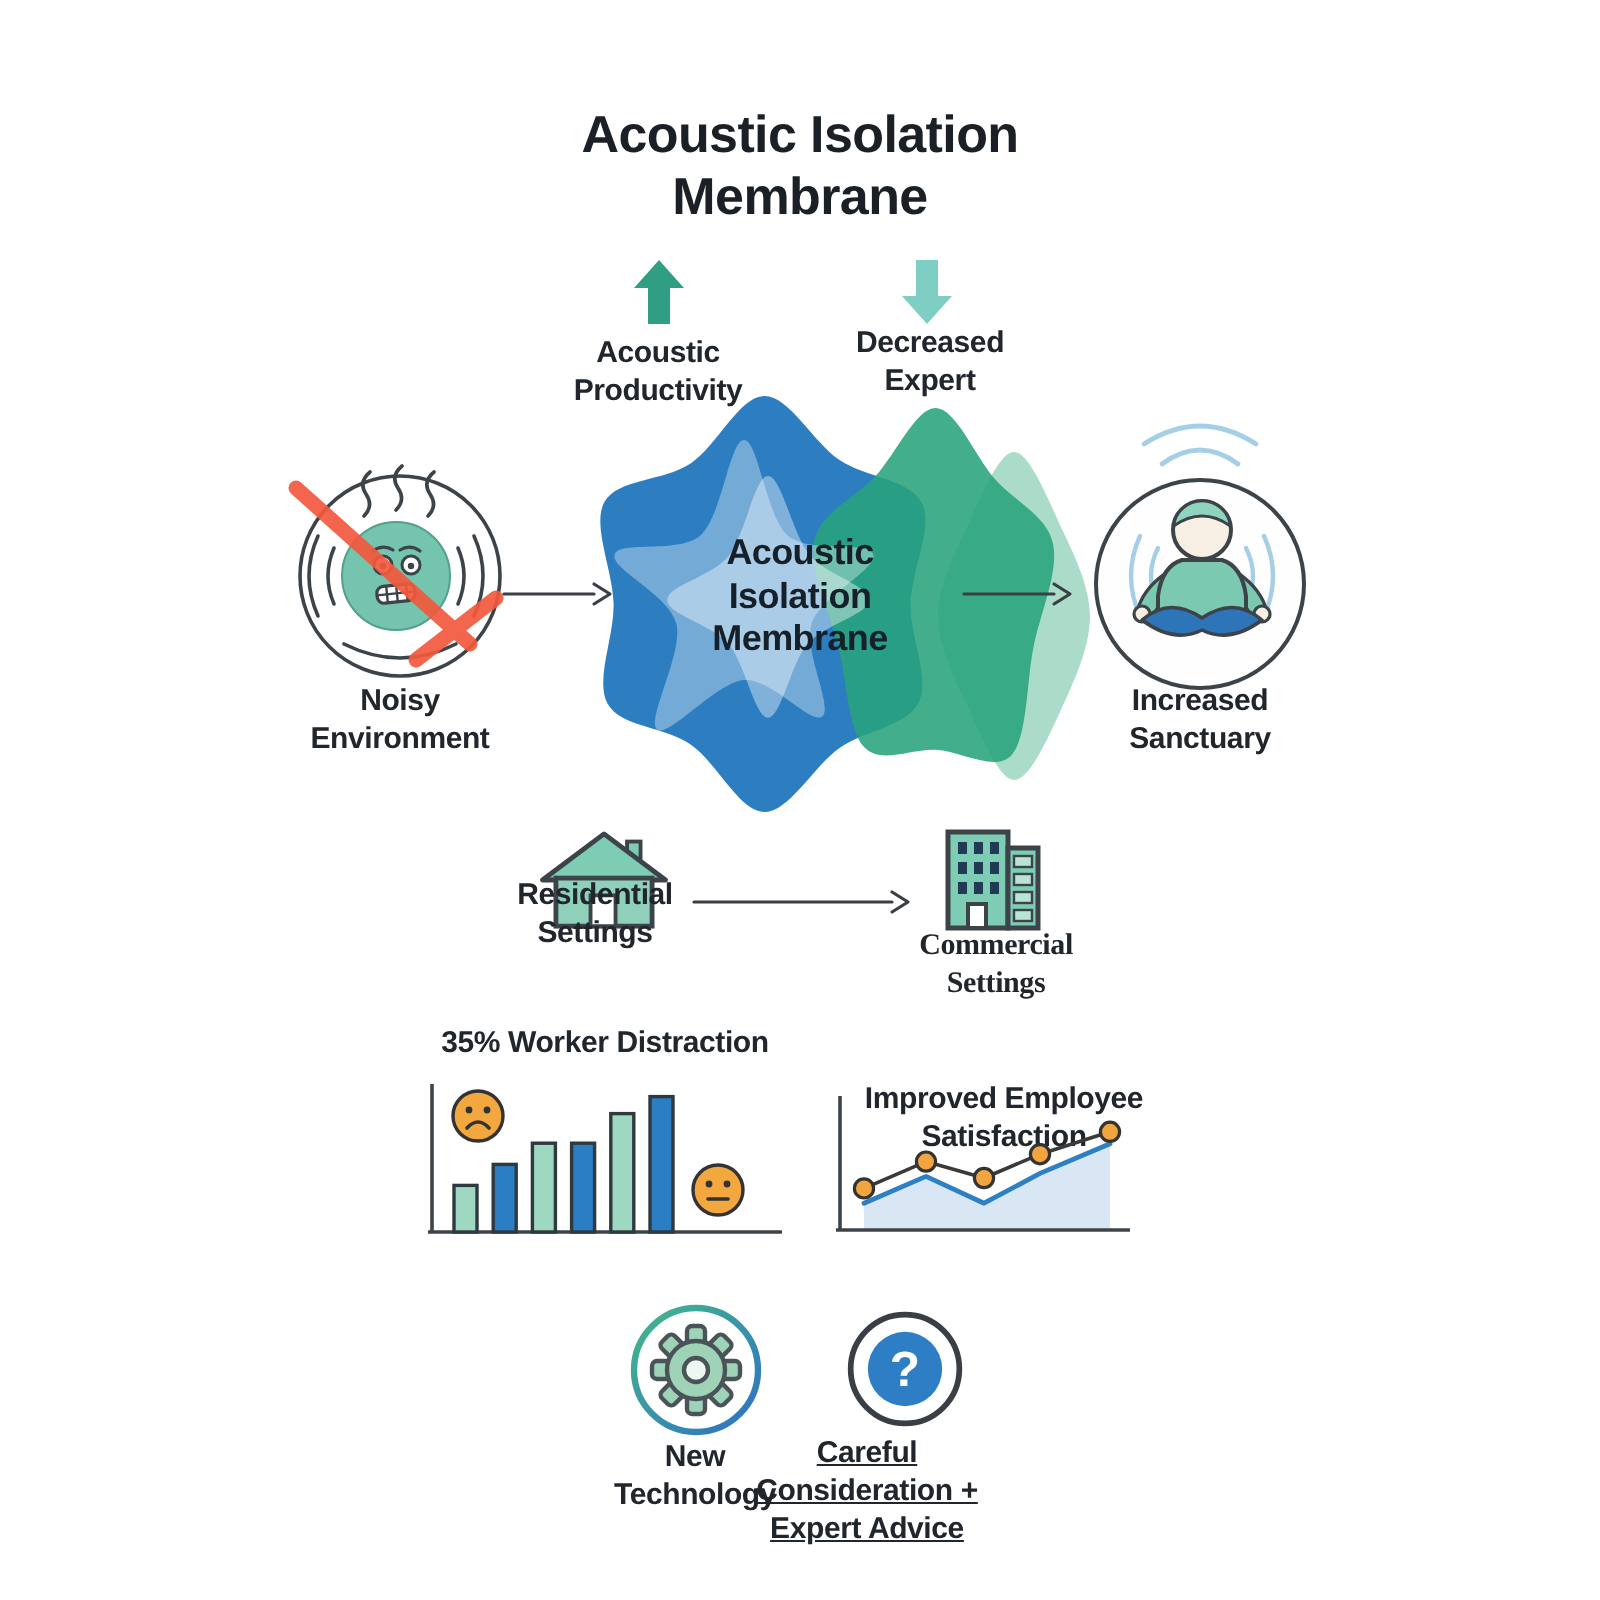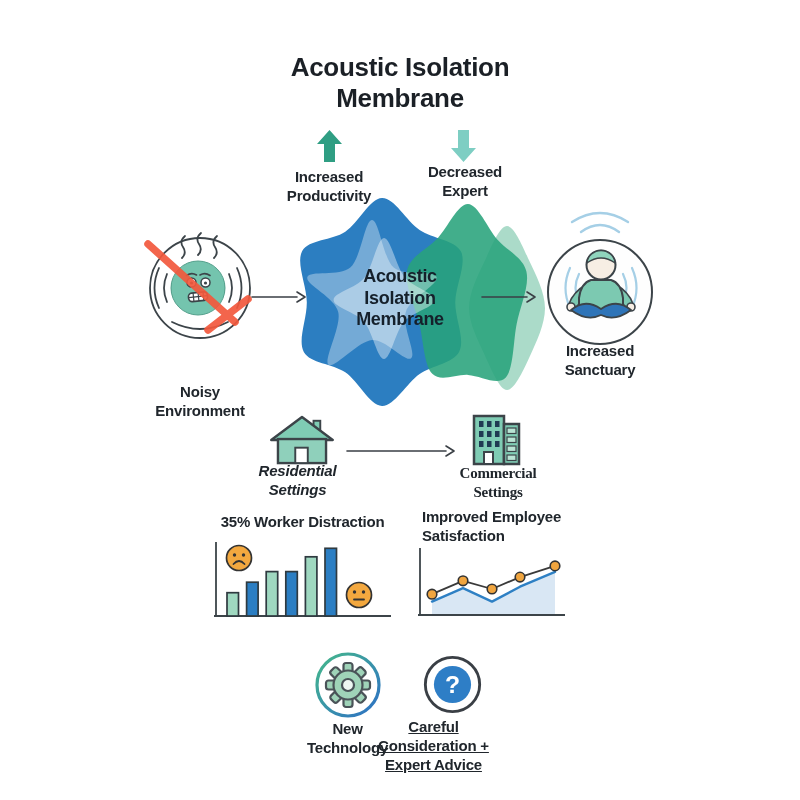--- a/index.html
+++ b/index.html
@@ -3,36 +3,36 @@
 <meta charset="utf-8">
 <style>
   html,body{margin:0;padding:0;}
   body{width:800px;height:800px;background:#ffffff;position:relative;overflow:hidden;
        font-family:"Liberation Sans",sans-serif;color:#20262c;}
   .abs{position:absolute;}
   .title{position:absolute;left:245px;top:52px;width:310px;text-align:center;
          font-size:26px;font-weight:700;line-height:1.18;letter-spacing:-0.3px;color:#1b2026;}
   .lbl{position:absolute;font-size:15px;font-weight:700;line-height:1.28;text-align:center;
        letter-spacing:-0.2px;color:#20262c;}
-  .lbl-left{text-align:left;}
+  .lbl-left{text-align:center;margin-top:33px;}
   .membrane-text{position:absolute;left:338px;top:266px;width:124px;text-align:center;
        font-size:18px;font-weight:700;line-height:1.2;color:#15202b;letter-spacing:-0.3px;}
   svg{position:absolute;overflow:visible;}
   .flow-arrow line,.flow-arrow path{stroke:#3a3f45;stroke-width:1.6;fill:none;
        stroke-linecap:round;stroke-linejoin:round;}
 </style>
 </head>
 <body>
 
 <div class="title">Acoustic Isolation Membrane</div>
 
 <svg class="abs" style="left:316px;top:129px;" width="27" height="34" viewBox="0 0 27 34">
   <path d="M 13.5 1 L 26 15 L 19 15 L 19 33 L 8 33 L 8 15 L 1 15 Z" stroke-linejoin="round" fill="#2f9e83"></path>
 </svg>
-<div class="lbl" style="left:277px;top:167px;width:104px;">Increased Productivity</div>
+<div class="lbl" style="left:277px;top:167px;width:104px;">Acoustic Productivity</div>
 
 <svg class="abs" style="left:450px;top:129px;" width="27" height="34" viewBox="0 0 27 34">
   <path d="M 13.5 33 L 1 19 L 8 19 L 8 1 L 19 1 L 19 19 L 26 19 Z" stroke-linejoin="round" fill="#7ecec3"></path>
 </svg>
 <div class="lbl" style="left:413px;top:162px;width:104px;">Decreased Expert</div>
 
 <svg class="abs" style="left:136px;top:224px;" width="128" height="130" viewBox="0 0 128 130">
   <circle cx="64" cy="64" r="50" fill="#ffffff" stroke="#3c4449" stroke-width="1.8"></circle>
   <g stroke="#3c4449" stroke-width="1.8" fill="none" stroke-linecap="round">
     <path d="M 31 50 q -6 14 0 28"></path>
@@ -62,21 +62,21 @@
       <line x1="57.5" y1="68.5" x2="57.5" y2="77" stroke="#3c4449" stroke-width="1.2"></line>
       <line x1="62.5" y1="68.5" x2="62.5" y2="77" stroke="#3c4449" stroke-width="1.2"></line>
       <line x1="67.5" y1="68.5" x2="67.5" y2="77" stroke="#3c4449" stroke-width="1.2"></line>
     </g>
   </g>
   <g stroke="#f2593d" stroke-width="7.5" stroke-linecap="round" opacity="0.92">
     <line x1="12" y1="20" x2="99" y2="98"></line>
     <line x1="72" y1="106" x2="112" y2="75"></line>
   </g>
 </svg>
-<div class="lbl" style="left:138px;top:341px;width:124px;margin-top:41px;">Noisy Environment</div>
+<div class="lbl" style="left:138px;top:341px;width:124px;">Noisy Environment</div>
 
 <svg class="abs flow-arrow" style="left:251px;top:289px;" width="56" height="16" viewBox="0 0 56 16">
   <line x1="1" y1="8" x2="46" y2="8"></line>
     <path d="M 46 3 L 54 8 L 46 13"></path>
 </svg>
 
 <svg class="abs" style="left:282px;top:188px;" width="270" height="230" viewBox="0 0 270 230">
   <path id="blob-blue" d="M 100.0 10.0 C 112.4 9.7 124.4 33.0 137.6 41.9 C 150.8 50.9 173.0 51.6 179.0 63.6 C 184.9 75.6 173.6 97.4 173.3 114.0 C 173.0 130.6 183.3 151.4 177.3 163.4 C 171.4 175.4 150.5 177.0 137.6 186.1 C 124.7 195.2 112.4 218.3 100.0 218.0 C 87.6 217.7 76.4 193.3 63.3 184.3 C 50.3 175.2 28.3 175.6 21.8 163.9 C 15.4 152.2 25.1 130.8 24.8 114.0 C 24.5 97.2 13.8 74.7 20.2 63.0 C 26.6 51.3 50.0 52.6 63.3 43.7 C 76.6 34.9 87.6 10.3 100.0 10.0 Z" fill="#2c7ec1" fill-opacity="1"></path>
   <path id="blob-mint" d="M 225.0 38.0 C 232.5 38.0 241.3 59.9 247.6 73.6 C 254.0 87.3 262.9 104.3 263.0 120.0 C 263.1 135.7 254.5 153.9 248.2 167.5 C 241.9 181.2 232.6 202.2 225.0 202.0 C 217.4 201.8 208.7 180.1 202.4 166.4 C 196.0 152.7 187.0 135.5 187.0 120.0 C 187.0 104.5 196.0 87.3 202.4 73.6 C 208.7 59.9 217.5 38.0 225.0 38.0 Z" fill="#a7d9c6" fill-opacity="0.95"></path>
   <path id="blob-green" d="M 186.0 16.0 C 195.9 16.3 205.6 40.2 215.3 51.4 C 225.1 62.7 241.2 69.5 244.4 83.5 C 247.7 97.6 238.2 118.0 234.7 135.7 C 231.2 153.4 231.7 181.1 223.6 189.7 C 215.5 198.2 198.2 187.5 186.0 186.9 C 173.8 186.2 158.4 194.3 150.3 185.8 C 142.1 177.3 141.5 153.0 137.3 135.7 C 133.1 118.5 122.0 96.6 125.1 82.3 C 128.2 68.0 145.8 60.9 155.9 49.9 C 166.0 38.8 176.1 15.7 186.0 16.0 Z" fill="#28a37b" fill-opacity="0.88"></path>
@@ -114,21 +114,21 @@
   </g>
 </svg>
 <div class="lbl" style="left:548px;top:341px;width:104px;">Increased Sanctuary</div>
 
 <svg class="abs" style="left:268px;top:415px;" width="68" height="50" viewBox="0 0 68 52">
   <rect x="46" y="6" width="7" height="13" fill="#7fccb4" stroke="#3c4449" stroke-width="2"></rect>
   <polygon points="2,26 34,2 66,26" fill="#7fccb4" stroke="#3c4449" stroke-width="2.5" stroke-linejoin="round"></polygon>
   <rect x="9" y="25" width="50" height="25" fill="#8fd0bb" stroke="#3c4449" stroke-width="2.5"></rect>
   <rect x="27" y="34" width="13" height="16" fill="#ffffff" stroke="#3c4449" stroke-width="2"></rect>
 </svg>
-<div class="lbl" style="left:245px;top:461px;width:105px;font-style:italic;">Residential Settings</div>
+<div class="lbl" style="left:245px;top:438px;width:105px;">Residential Settings</div>
 
 <svg class="abs flow-arrow" style="left:346px;top:443px;" width="110" height="16" viewBox="0 0 110 16">
   <line x1="1" y1="8" x2="100" y2="8"></line>
     <path d="M 100 3 L 108 8 L 100 13"></path>
 </svg>
 
 <svg class="abs" style="left:467px;top:412px;" width="60" height="55" viewBox="0 0 60 55">
   <rect x="7" y="4" width="30" height="48" fill="#7fccb4" stroke="#3c4449" stroke-width="2.5"></rect>
   <g fill="#1f3a52">
     <rect x="12" y="9" width="4.5" height="6"></rect>

